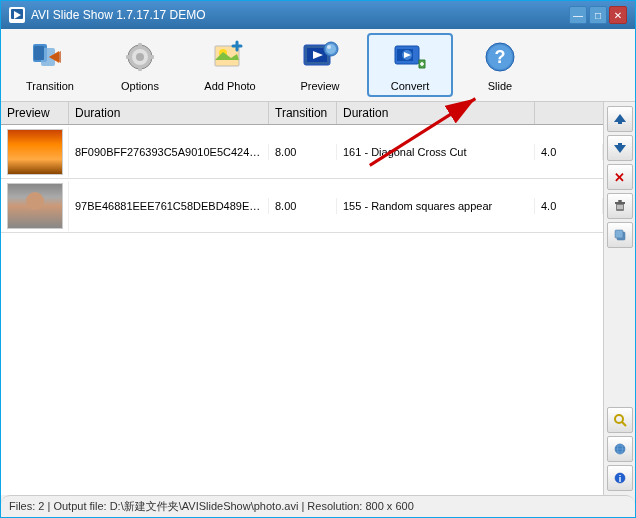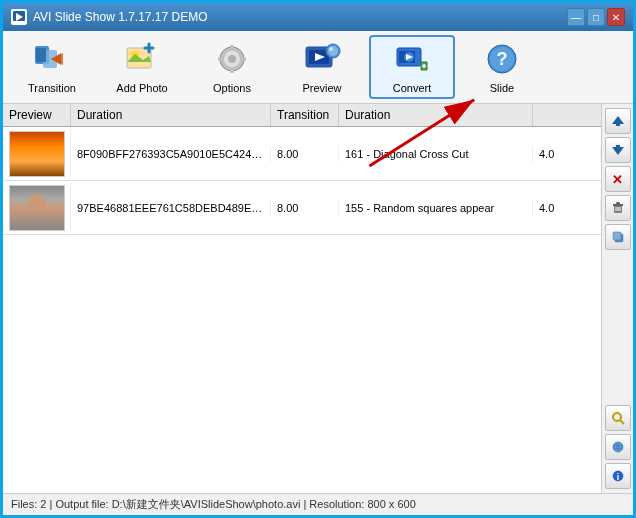--- a/index.html
+++ b/index.html
@@ -9,21 +9,21 @@
       background: #f0f0f0;
       width: 636px;
       height: 518px;
       overflow: hidden;
     }
 
     
     .window {
       width: 636px;
       height: 518px;
-      border: 3px solid #0ea5e9;
+      border: 1px solid #0ea5e9;
       display: flex;
       flex-direction: column;
       background: #f0f0f0;
     }
 
     
     .title-bar {
       background: linear-gradient(to bottom, #4a90d0, #2d6fa8);
       color: white;
       padding: 4px 8px;
@@ -229,20 +229,21 @@
     .status-bar {
       background: #f0f0f0;
       border-top: 1px solid #ccc;
       padding: 3px 8px;
       font-size: 11px;
       color: #333;
       flex-shrink: 0;
       height: 22px;
       display: flex;
       align-items: center;
+      border-radius: 9px;
     }
 
     .toolbar-wrapper {
       position: relative;
     }
 
     
     .arrow-container {
       position: absolute;
       top: 0;
@@ -286,42 +287,42 @@
           <path d="M18 19 L28 13 L28 25 Z" fill="#e07020"></path>
           <path d="M18 19 L30 13 L30 25 Z" fill="#c05010" opacity="0.7"></path>
         </svg>
       </div>
       <span class="tool-label">Transition</span>
     </button>
 
     <button class="tool-btn">
       <div class="tool-icon">
         <svg width="38" height="38" viewBox="0 0 38 38">
-          <rect x="4" y="8" width="24" height="20" fill="#ffe0a0" stroke="#bbb" stroke-width="1" rx="1"></rect>
-          <circle cx="12" cy="15" r="4" fill="#ffd700" opacity="0.8"></circle>
-          <path d="M4 22 L12 14 L20 20 L26 16 L28 22 Z" fill="#80c040"></path>
-          <path d="M26 4 L26 12 M22 8 L30 8" stroke="#2080c0" stroke-width="3" stroke-linecap="round"></path>
-        </svg>
-      </div>
-      <span class="tool-label">Add Photo</span>
-    </button>
-
-    <button class="tool-btn">
-      <div class="tool-icon">
-        <svg width="38" height="38" viewBox="0 0 38 38">
           <circle cx="19" cy="19" r="12" fill="#c0c0c0" stroke="#888" stroke-width="1"></circle>
           <circle cx="19" cy="19" r="8" fill="#e0e0e0"></circle>
           <circle cx="19" cy="19" r="4" fill="#b0b0b0"></circle>
           <rect x="17" y="5" width="4" height="5" fill="#c0c0c0" rx="1"></rect>
           <rect x="17" y="28" width="4" height="5" fill="#c0c0c0" rx="1"></rect>
           <rect x="5" y="17" width="5" height="4" fill="#c0c0c0" rx="1"></rect>
           <rect x="28" y="17" width="5" height="4" fill="#c0c0c0" rx="1"></rect>
         </svg>
       </div>
       <span class="tool-label">Options</span>
+    </button>
+
+    <button class="tool-btn">
+      <div class="tool-icon">
+        <svg width="38" height="38" viewBox="0 0 38 38">
+          <rect x="4" y="8" width="24" height="20" fill="#ffe0a0" stroke="#bbb" stroke-width="1" rx="1"></rect>
+          <circle cx="12" cy="15" r="4" fill="#ffd700" opacity="0.8"></circle>
+          <path d="M4 22 L12 14 L20 20 L26 16 L28 22 Z" fill="#80c040"></path>
+          <path d="M26 4 L26 12 M22 8 L30 8" stroke="#2080c0" stroke-width="3" stroke-linecap="round"></path>
+        </svg>
+      </div>
+      <span class="tool-label">Add Photo</span>
     </button>
 
     <button class="tool-btn">
       <div class="tool-icon">
         <svg width="38" height="38" viewBox="0 0 38 38">
           <rect x="3" y="7" width="26" height="20" fill="#3060a0" rx="2" stroke="#2050c0" stroke-width="1"></rect>
           <rect x="6" y="10" width="20" height="14" fill="#1040a0"></rect>
           <polygon points="12,13 12,21 22,17" fill="white"></polygon>
           <circle cx="30" cy="11" r="7" fill="#5090d0" stroke="#3070b8" stroke-width="1"></circle>
           <circle cx="30" cy="11" r="5" fill="#80b8e8"></circle>

